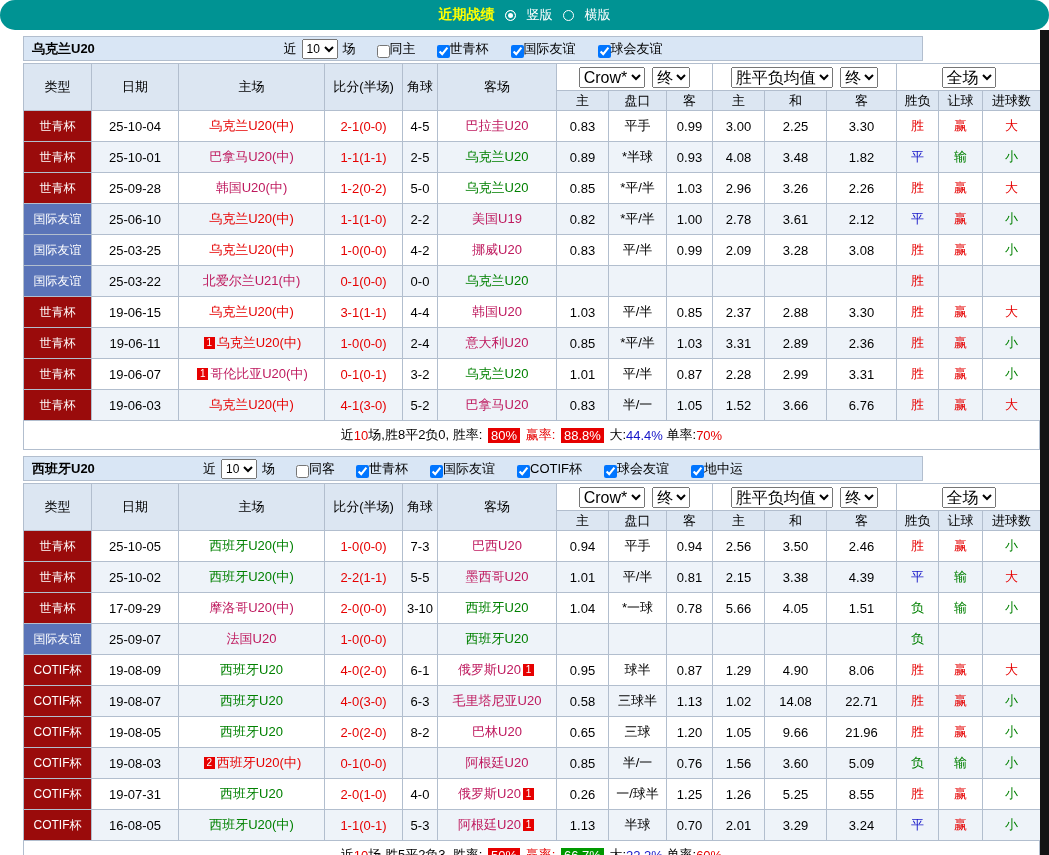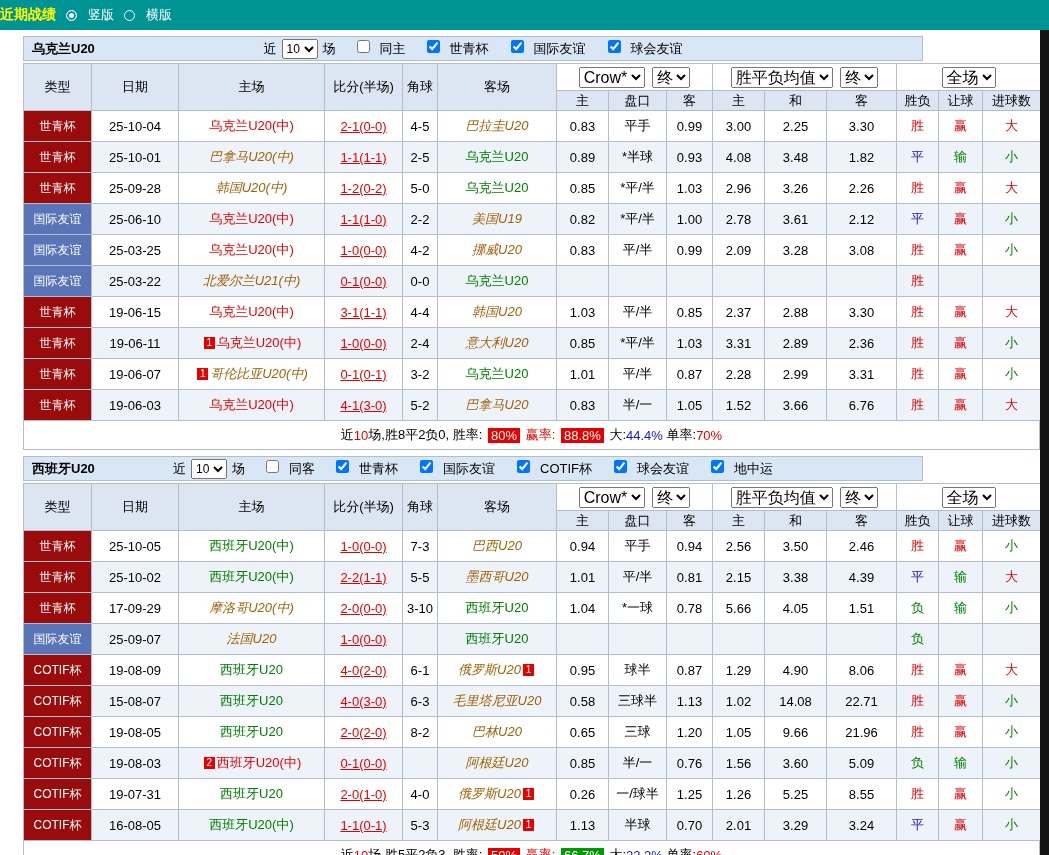--- a/index.html
+++ b/index.html
@@ -6,41 +6,41 @@
   html,body { background:#fff; }
   body {
     font-family:"Liberation Sans","DejaVu Sans",sans-serif;
     width:1049px; height:855px; overflow:hidden;
   }
   .page { position:relative; width:1049px; height:855px; background:#fff; overflow:hidden; }
 
   
   .topbar {
     height:30px; background:var(--topbar-bg,#009393);
-    display:flex; align-items:center; gap:10px;
+    display:flex; align-items:center; justify-content:center; gap:10px;border-radius:15px;
   }
   .topbar .title { color:var(--title-yellow,#ffff00); font-weight:bold; font-size:14px; }
   .topbar label { color:#fff; font-size:13px; display:inline-flex; align-items:center; gap:11px; cursor:pointer; }
   .topbar input[type=radio] {
     appearance:none; width:11px; height:11px; border:1px solid #fff; border-radius:50%; background:transparent;
   }
   .topbar input[type=radio]:checked { background:#fff; box-shadow:inset 0 0 0 2px var(--topbar-bg,#009393); }
 
   .right-strip { position:absolute; top:30px; right:0; width:9px; height:825px; background:#141414; }
 
   
   .team-section { margin:6px 0 0 23px; width:900px; }
   .section-bar {
     position:relative; height:25px; background:var(--panel-blue,#d9e6f5);
     border:1px solid var(--border,#b2bece); display:flex; align-items:center; font-size:13px;
   }
   .team-name { position:absolute; left:8px; font-weight:bold; font-size:13px; color:#000; }
   .filters { margin:0 auto; display:flex; align-items:center; gap:5px; }
   .filters select { font-size:12px; height:20px; }
-  .chk { display:inline-flex; align-items:flex-start; gap:10px; font-size:13px; cursor:pointer;padding-left:16px; }
+  .chk { display:inline-flex; align-items:flex-end; gap:0; font-size:13px; cursor:pointer;padding-left:16px; }
   .league-box { display:inline-flex; align-items:center; gap:6px; }
 
   
   .match-table {
     margin-top:2px; width:1017px; border-collapse:collapse; table-layout:fixed;
     font-size:13px; color:#000;
   }
   .match-table th, .match-table td {
     border:1px solid var(--border,#b2bece); text-align:center; padding:0 2px;
     overflow:hidden; white-space:nowrap;
@@ -51,22 +51,22 @@
   .match-table thead .labels-row th { height:20px; }
   .match-table tbody td { height:31px; }
   .match-table tbody tr:nth-child(even) { background:var(--row-alt,#eef3f9); }
 
   .type-red  { background:var(--dark-red,#9a0b0b); color:#fff; font-size:12px; }
   .type-blue { background:var(--slate-blue,#5a74b8); color:#fff; font-size:12px; }
 
   .c-red   { color:var(--red,#e60000); }
   .c-green { color:var(--green,#008000); }
   .c-blue  { color:var(--blue,#1515c8); }
-  .c-black { color:#a16207;font-style:italic; }
-  .score-cell { font-size:13px;text-decoration:underline; }
+  .c-black { color:#be185d; }
+  .score-cell { font-size:13px; }
 
   .card-badge {
     display:inline-block; background:var(--red,#e60000); color:#fff;
     font-size:10px; line-height:12px; min-width:11px; padding:0 1px; margin:0 2px;
     text-align:center; vertical-align:1px;
   }
 
   
   .summary {
     width:1017px; height:29px; border:1px solid var(--border,#b2bece); border-top:none;
@@ -496,21 +496,21 @@
             <td class="num">0.87</td>
             <td class="num">1.29</td>
             <td class="num">4.90</td>
             <td class="num">8.06</td>
             <td class="c-red">胜</td>
             <td class="c-red">赢</td>
             <td class="c-red">大</td>
           </tr>
           <tr>
             <td class="type-cell type-red">COTIF杯</td>
-            <td class="date-cell">15-08-07</td>
+            <td class="date-cell">19-08-07</td>
             <td class="team-cell"><span class="c-green">西班牙U20</span></td>
             <td class="score-cell c-red">4-0(3-0)</td>
             <td class="corner-cell">6-3</td>
             <td class="team-cell"><span class="c-black">毛里塔尼亚U20</span></td>
             <td class="num">0.58</td>
             <td class="num">三球半</td>
             <td class="num">1.13</td>
             <td class="num">1.02</td>
             <td class="num">14.08</td>
             <td class="num">22.71</td>

